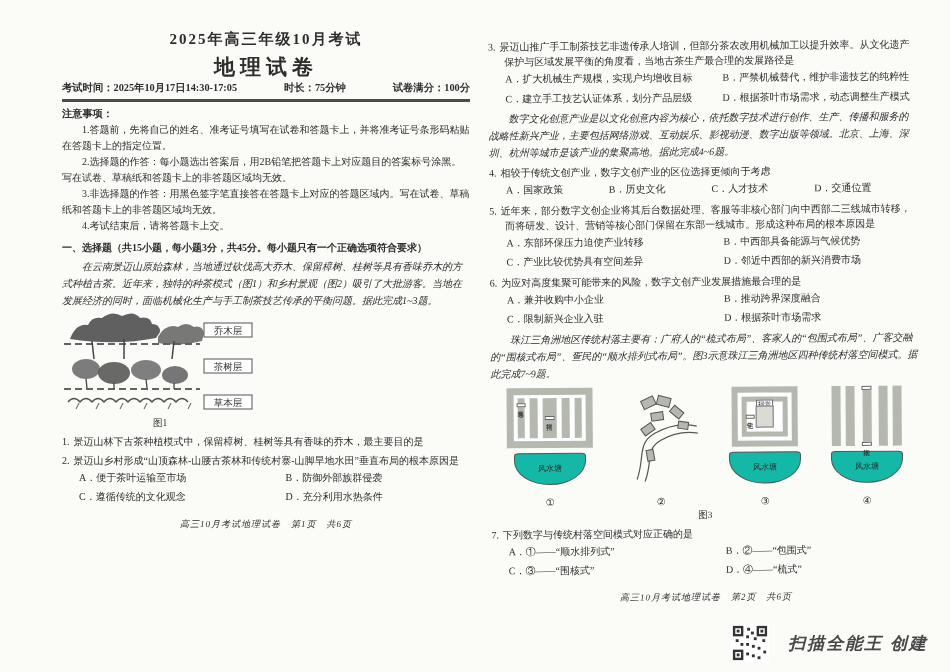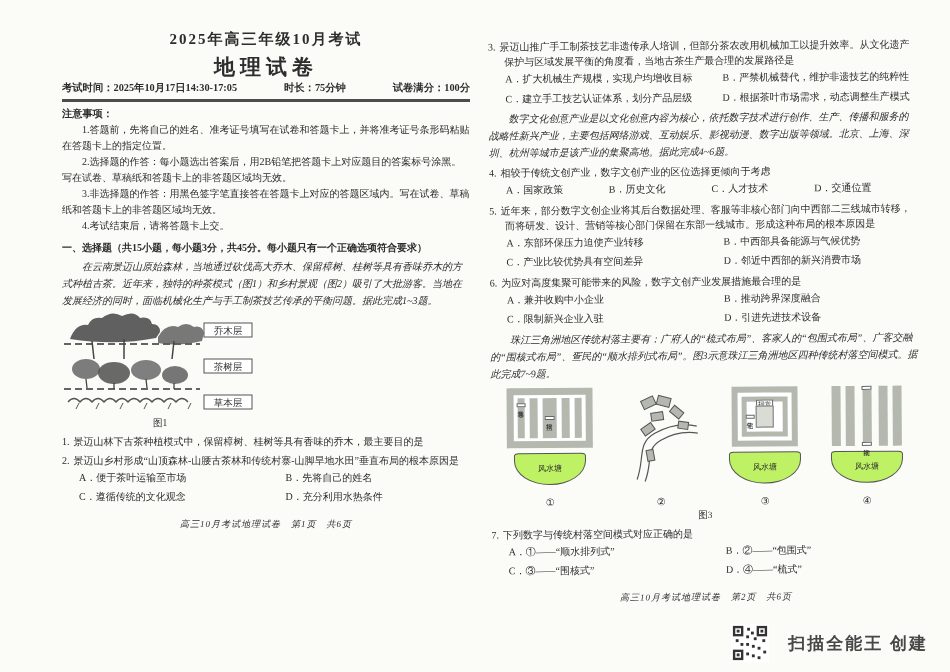--- a/index.html
+++ b/index.html
@@ -30,41 +30,41 @@
   .figs-row { display:flex; gap:8px; margin:4px 0 2px; align-items:flex-end; }
   .figbox { display:flex; flex-direction:column; align-items:center; }
   .fig-caption { font-size:9.5px; margin-top:2px; text-align:center; }
 
   .footer { text-align:center; font-size:9px; font-style:italic; margin-top:12px; letter-spacing:1px; }
 
   
   .fig3-row { display:flex; justify-content:center; gap:30px; margin:6px 0 0; }
   .fig3-col { display:flex; flex-direction:column; align-items:center; height:120px; }
   .fig3-num { margin-top:auto; font-size:10px; }
-  .pond { width:70px; height:30px; margin-top:5px; border:1.5px solid #555; border-radius:8px 8px 60px 60px / 5px 5px 40px 40px; display:flex; align-items:center; justify-content:center; font-size:8px; background:#bef264; }
+  .pond { width:70px; height:30px; margin-top:5px; border:1.5px solid #555; border-radius:8px 8px 60px 60px / 5px 5px 40px 40px; display:flex; align-items:center; justify-content:center; font-size:8px; background:#14b8a6; }
 
   .d1box { position:relative; width:86px; height:60px; border:7px solid #b4b8ae; background:#fff; box-sizing:border-box; display:flex; justify-content:center; gap:5px; padding:3px 4px; }
   .dbar { width:8px; background:#b4b8ae; }
   .hallcol { width:15px; background:#b4b8ae; display:flex; align-items:center; justify-content:center; }
   .vlabel { writing-mode:vertical-rl; font-size:6.5px; line-height:1.1; background:#fff; border:1px solid #666; padding:1px 0; }
   .lane-abs { position:absolute; left:3px; top:8px; }
 
   .d3box { width:66px; height:60px; border:6px solid #b4b8ae; box-sizing:border-box; background:#fff; padding:4px; position:relative; }
   .d3inner { width:100%; height:100%; border:5px solid #b4b8ae; box-sizing:border-box; background:#fff; position:relative; }
   .d3core { position:absolute; left:50%; top:50%; transform:translate(-50%,-50%); width:16px; height:20px; background:#d9dbd5; border:1px solid #777; }
   .hlabel { position:absolute; left:50%; transform:translateX(-50%); top:-2px; font-size:6.5px; background:#fff; border:1px solid #666; padding:0 1px; line-height:1.2; }
   .d3house { position:absolute; left:-1px; top:50%; transform:translateY(-50%); }
 
   .d4box { position:relative; display:flex; gap:5px; height:60px; }
   .d4bar { width:9px; background:#b4b8ae; }
   .d4mid { width:14px; display:flex; flex-direction:column; align-items:center; }
   .d4mid .seg { width:9px; background:#b4b8ae; flex:1; }
 
   
-  .watermark { position:absolute; right:22px; bottom:10px; display:flex; align-items:center; gap:19px; }
+  .watermark { position:absolute; right:22px; bottom:10px; display:flex; align-items:center; gap:19px;font-style:italic; }
   .wm-text { font-family:"Liberation Sans","DejaVu Sans",sans-serif; font-size:17px; font-weight:bold; color:#474747; letter-spacing:2px; }
 
   svg text { font-family:"Liberation Serif","DejaVu Serif",serif; fill:#2d2d2d; }
 </style>
 </head>
 <body>
 
 <div class="sheet">
 
   <div class="page page1">
@@ -121,21 +121,21 @@
     </div>
 
     <div class="q">
       <p class="stem"><span class="qnum">1.</span><span>景迈山林下古茶种植模式中，保留樟树、桂树等具有香味的乔木，最主要目的是</span></p>
     </div>
 
     <div class="q">
       <p class="stem"><span class="qnum">2.</span><span>景迈山乡村形成“山顶森林-山腰古茶林和传统村寨-山脚旱地水田”垂直布局的根本原因是</span></p>
       <div class="opts opts2">
         <span>A．便于茶叶运输至市场</span>
-        <span>B．先将自己的姓名</span>
+        <span>B．防御外部族群侵袭</span>
         <span>C．遵循传统的文化观念</span>
         <span>D．充分利用水热条件</span>
       </div>
     </div>
 
     <div class="footer">高三10月考试地理试卷　第1页　共6页</div>
   </div>
 
   <div class="page page2">
 
@@ -170,21 +170,21 @@
         <span>D．邻近中西部的新兴消费市场</span>
       </div>
     </div>
 
     <div class="q">
       <p class="stem"><span class="qnum">6.</span><span>为应对高度集聚可能带来的风险，数字文创产业发展措施最合理的是</span></p>
       <div class="opts opts2">
         <span>A．兼并收购中小企业</span>
         <span>B．推动跨界深度融合</span>
         <span>C．限制新兴企业入驻</span>
-        <span>D．引进先进技术设备</span>
+        <span>D．根据茶叶市场需求</span>
       </div>
     </div>
 
     <p class="passage">珠江三角洲地区传统村落主要有：广府人的“梳式布局”、客家人的“包围式布局”、广客交融的“围核式布局”、疍民的“顺水排列式布局”。图3示意珠江三角洲地区四种传统村落空间模式。据此完成7~9题。</p>
 
     <div class="fig3-row">
 
       <div class="fig3-col">
         <div class="d1box">
           <span class="dbar"></span>

